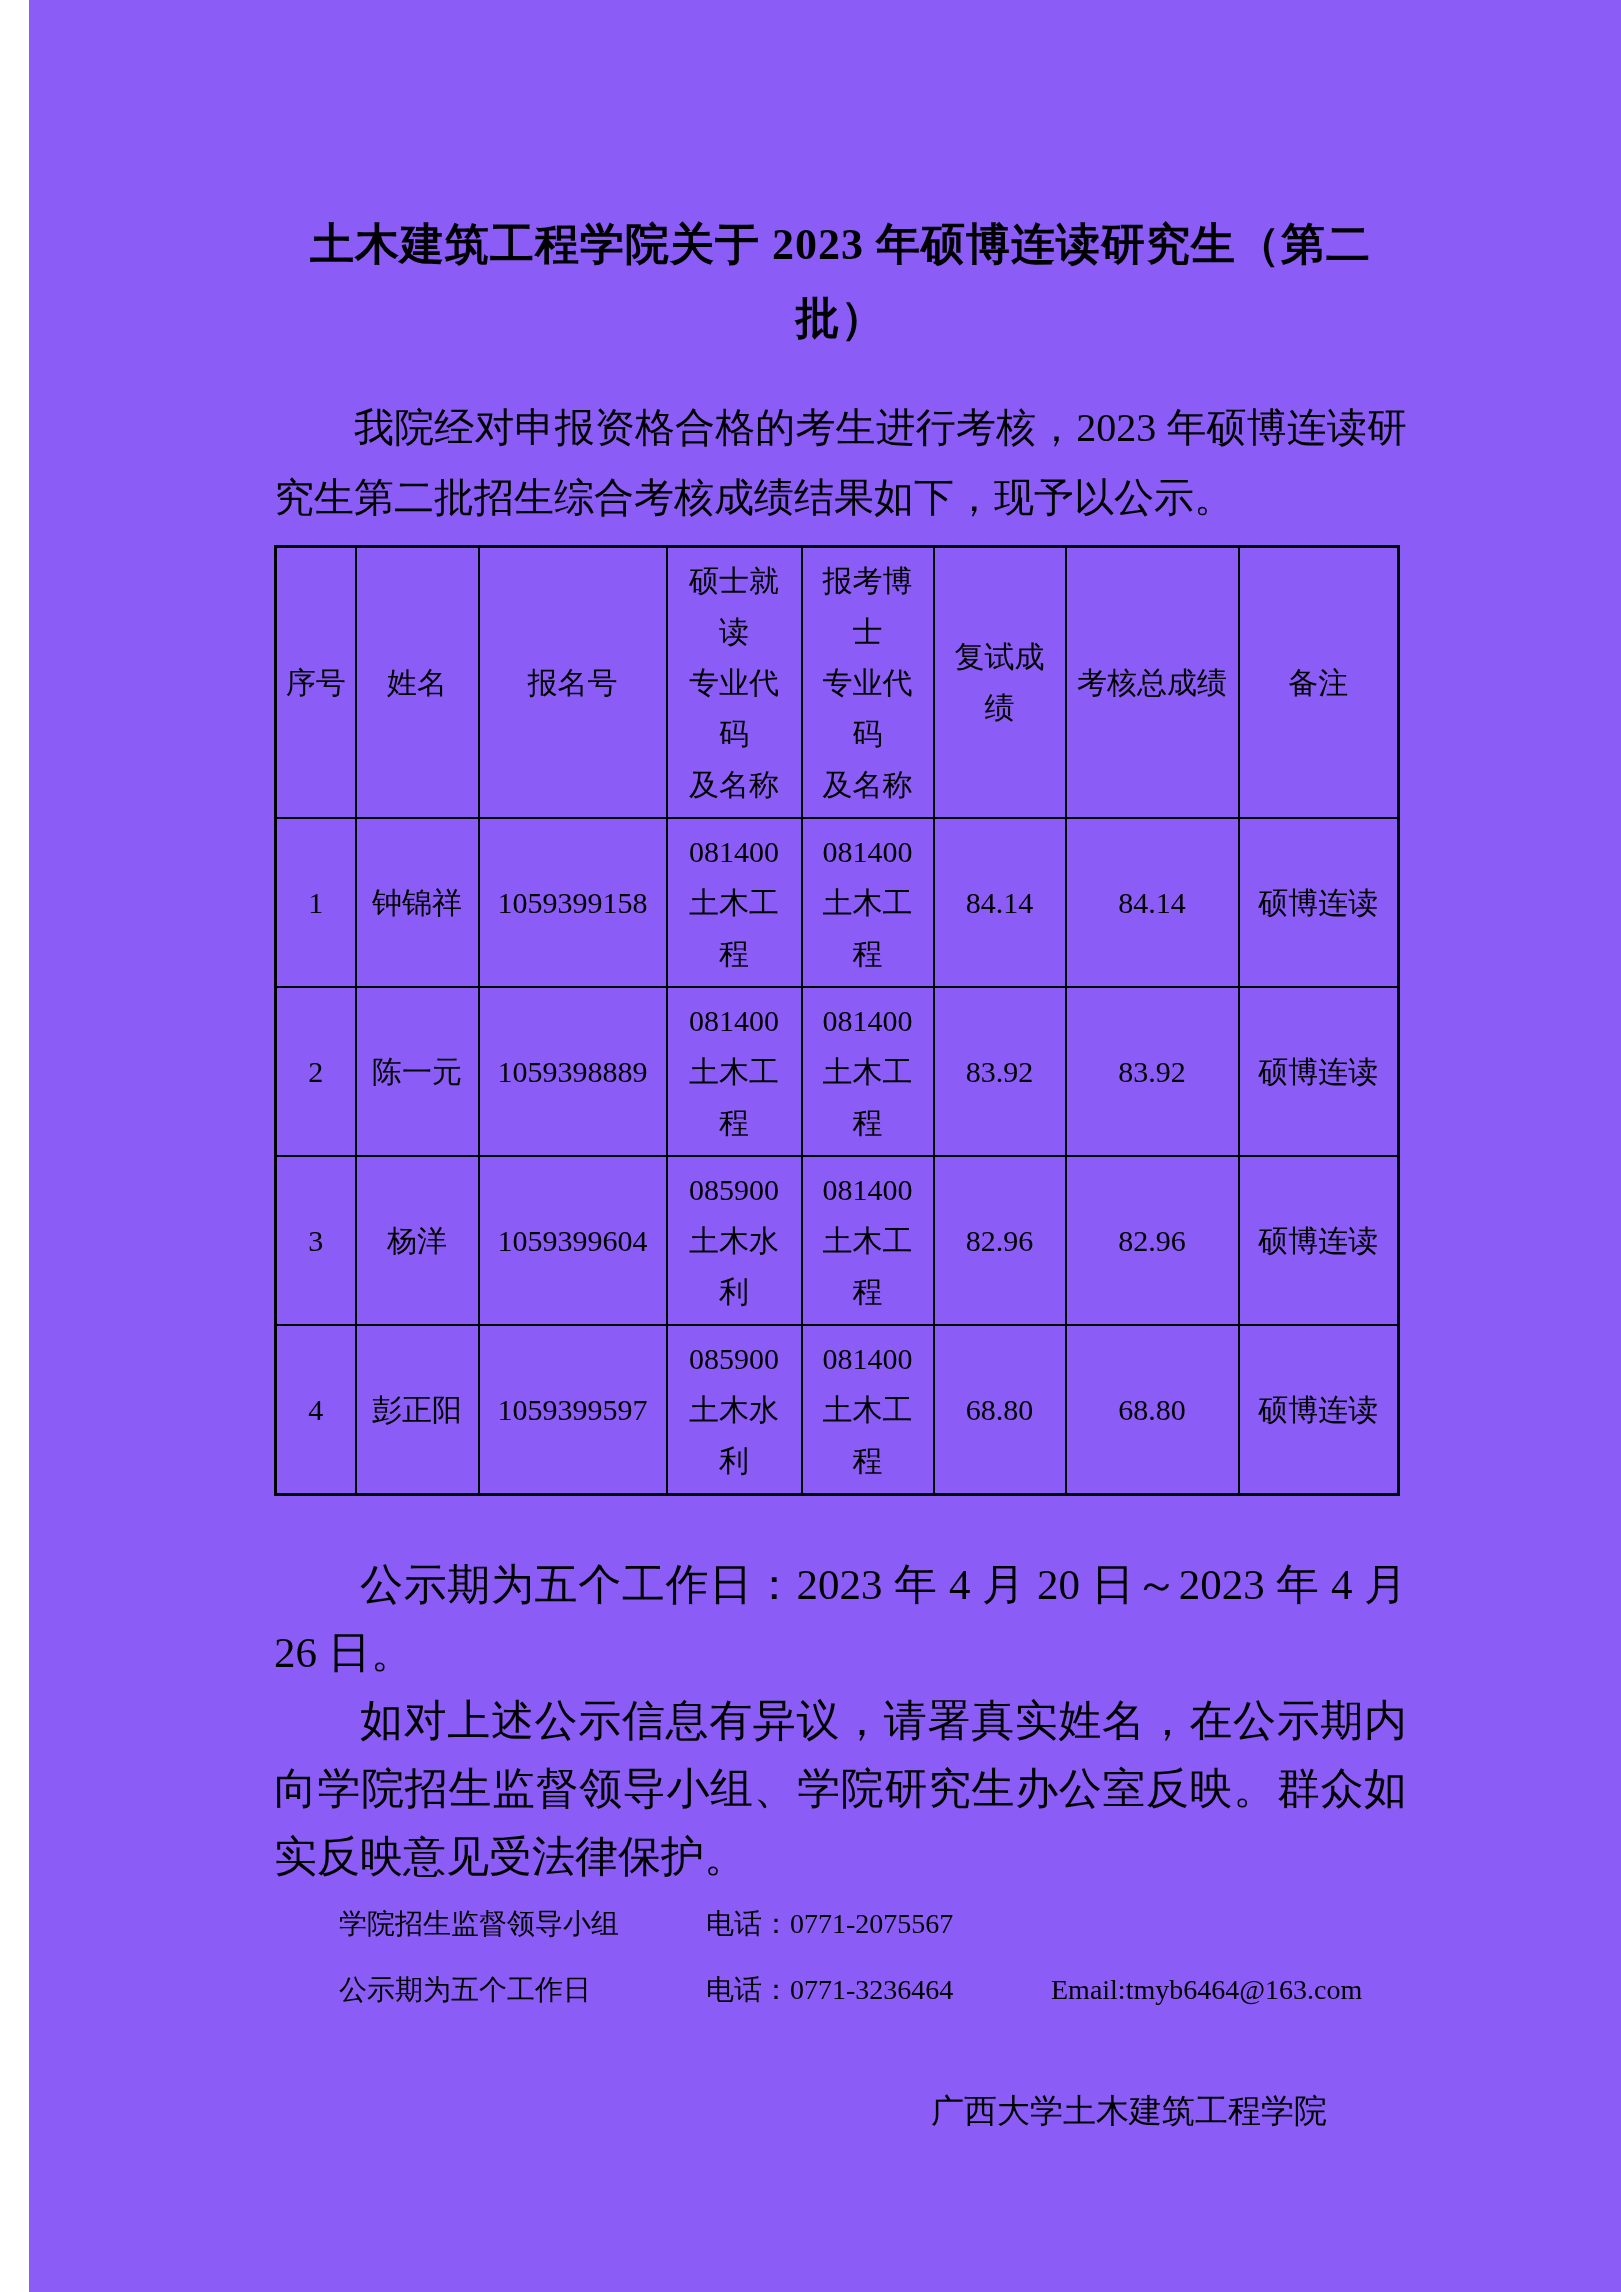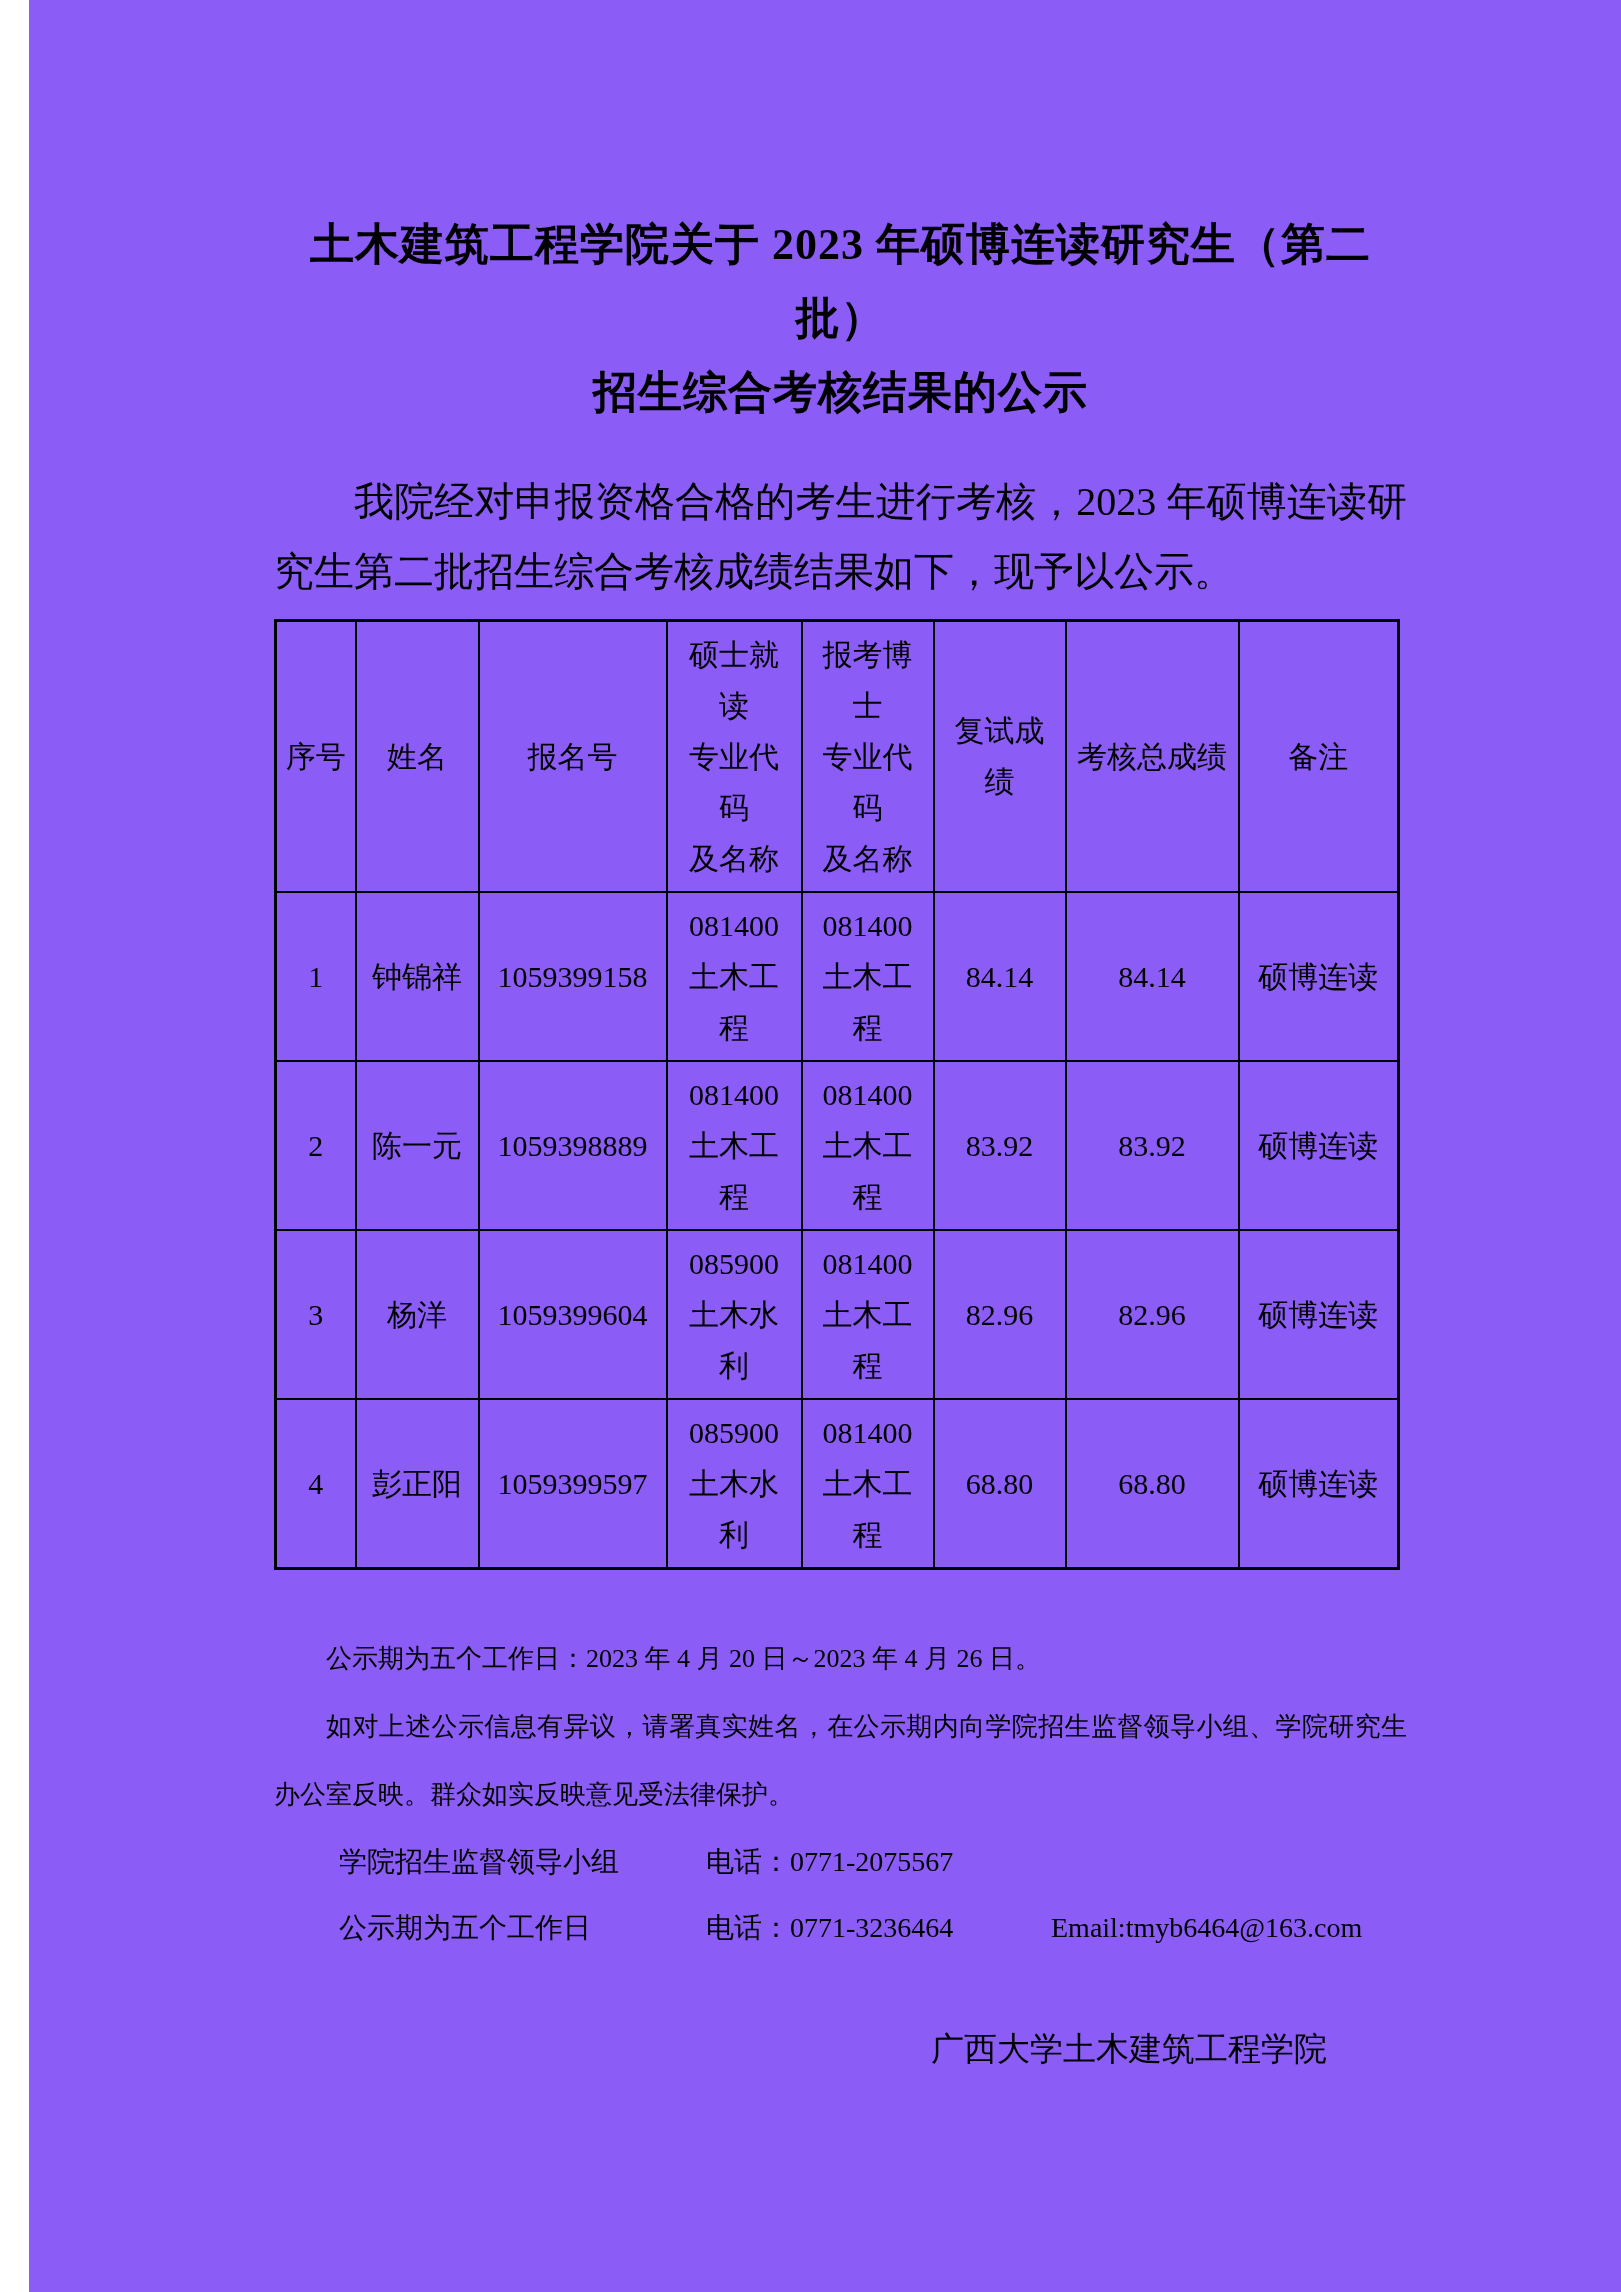--- a/index.html
+++ b/index.html
@@ -51,21 +51,21 @@
     font-weight: normal;
     font-size: 30px;
     line-height: 51px;
     white-space: pre-line;
     padding: 7px;
   }
   .score-table tr.header-row { height: 149px; }
   .score-table tr.data-row { height: 110px; }
   .para {
     margin: 0;
-    font-size: 26px;
+    font-size: 43px;
     line-height: 68px;
     text-indent: 2em;
     text-align: justify;
   }
   .para.first-after-table { margin-top: 55px; }
   .contact-line {
     display: flex;
     font-size: 28px;
     line-height: 66px;
     padding-left: 65px;
@@ -82,21 +82,20 @@
   }
 </style>
 </head>
 <body>
 
 <div class="page">
   <div class="content">
 
     <div class="doc-title">
       <div>土木建筑工程学院关于 2023 年硕博连读研究生（第二批）</div>
-      <div>招生综合考核结果的公示</div>
     </div>
 
     <p class="intro">我院经对申报资格合格的考生进行考核，2023 年硕博连读研究生第二批招生综合考核成绩结果如下，现予以公示。</p>
 
     <table class="score-table">
       <colgroup>
         <col style="width:80px">
           <col style="width:123px">
           <col style="width:188px">
           <col style="width:135px">

